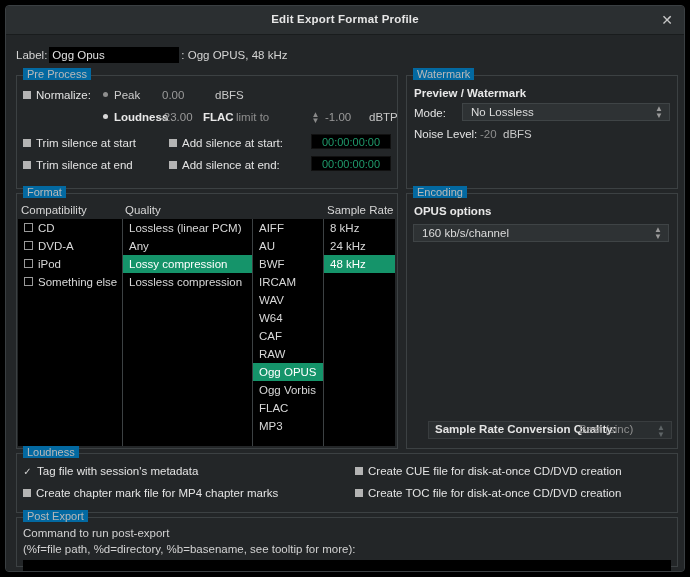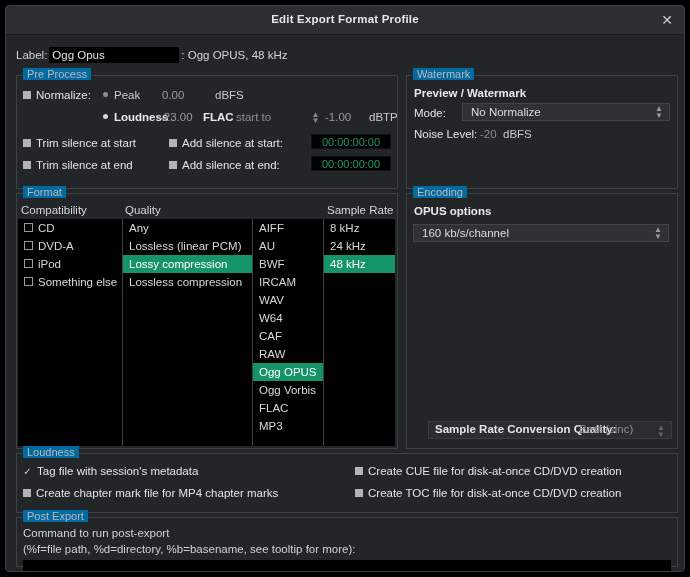--- a/index.html
+++ b/index.html
@@ -149,21 +149,21 @@
         <span class="radio"></span><span>Peak</span>
       </div>
       <div class="numfield" style="left:145px;top:12px;">0.00</div>
       <div class="t dim" style="left:198px;top:12px;color:#c9c9c9;">dBFS</div>
 
       <div class="t" style="left:86px;top:34px;">
         <span class="radio on"></span><span class="bold">Loudness</span>
       </div>
       <div class="numfield" style="left:143px;top:34px;">-23.00</div>
       <div class="t bold" style="left:186px;top:34px;">FLAC</div>
-      <div class="t dim" style="left:219px;top:34px;">start to</div>
+      <div class="t dim" style="left:219px;top:34px;">limit to</div>
       <div class="spin" style="left:294px;top:36px;">▲<br>▼</div>
       <div class="numfield" style="left:308px;top:34px;">-1.00</div>
       <div class="t" style="left:352px;top:34px;color:#c9c9c9;">dBTP</div>
 
       <div class="t" style="left:6px;top:60px;">
         <span class="cb"></span><span class="bright">Trim silence at start</span>
       </div>
       <div class="t" style="left:6px;top:82px;">
         <span class="cb"></span><span class="bright">Trim silence at end</span>
       </div>
@@ -177,21 +177,21 @@
         <span class="cb"></span><span class="bright">Add silence at end:</span>
       </div>
       <div class="tcfield" style="left:294px;top:80px;width:80px;">00:00:00:00</div>
     </div>
 
     <div class="frame" id="watermark">
       <div class="legend">Watermark</div>
       <div class="t bold" style="left:7px;top:10px;font-size:11.5px;">Preview / Watermark</div>
       <div class="t bright" style="left:7px;top:30px;">Mode:</div>
       <div class="dropdown" style="left:55px;top:27px;width:208px;">
-        <span class="dval">No Normalize</span>
+        <span class="dval">No Lossless</span>
         <span class="arrows">▲<br>▼</span>
       </div>
       <div class="t bright" style="left:7px;top:51px;">Noise Level:</div>
       <div class="t dim" style="left:73px;top:51px;">-20</div>
       <div class="t" style="left:96px;top:51px;color:#c9c9c9;">dBFS</div>
     </div>
 
     <div class="frame" id="format">
       <div class="legend">Format</div>
 
@@ -204,22 +204,22 @@
       <div class="vline" style="left:235px;top:25px;height:227px;"></div>
       <div class="vline" style="left:306px;top:25px;height:227px;"></div>
 
       <div class="compatlist" style="left:1px;top:25px;width:104px;height:227px;">
           <div class="row"><span class="cb hollow"></span><span>CD</span></div>
           <div class="row"><span class="cb hollow"></span><span>DVD-A</span></div>
           <div class="row"><span class="cb hollow"></span><span>iPod</span></div>
           <div class="row"><span class="cb hollow"></span><span>Something else</span></div>
         </div>
       <div class="listbox" style="left:106px;top:25px;width:129px;height:227px;">
+          <div class="row">Lossless (linear PCM)</div>
           <div class="row">Any</div>
-          <div class="row">Lossless (linear PCM)</div>
           <div class="row sel">Lossy compression</div>
           <div class="row">Lossless compression</div>
         </div>
       <div class="listbox" style="left:236px;top:25px;width:70px;height:227px;">
           <div class="row">AIFF</div>
           <div class="row">AU</div>
           <div class="row">BWF</div>
           <div class="row">IRCAM</div>
           <div class="row">WAV</div>
           <div class="row">W64</div>

